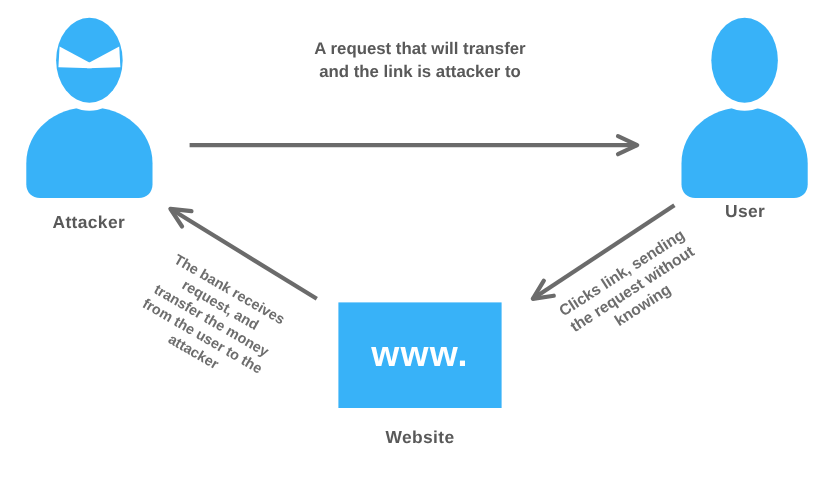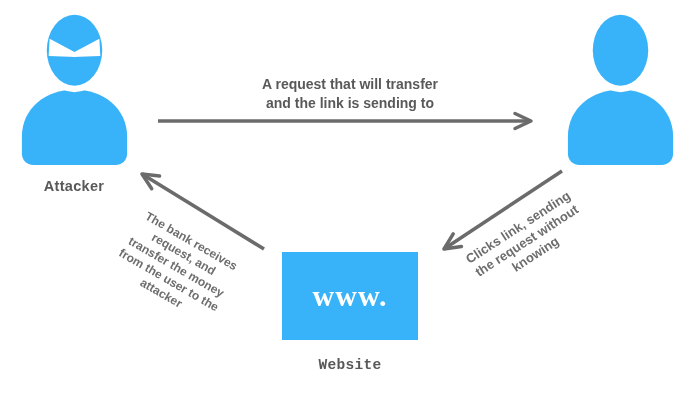--- a/index.html
+++ b/index.html
@@ -18,33 +18,33 @@
   .arrow-layer{position:absolute;left:0;top:0;width:700px;height:408px;}
   .person{position:absolute;width:115px;height:153px;}
   .person.attacker{left:17px;top:12px;}
   .person.user{left:563px;top:12px;}
   .node-label{
     position:absolute;width:120px;text-align:center;
     font-size:14.5px;font-weight:700;color:var(--label-gray);letter-spacing:.3px;
   }
   .attacker-label{left:14px;top:178px;}
   .user-label{left:561px;top:169px;}
-  .website-label{left:290px;top:357px;font-family:Liberation Mono, monospace;}
+  .website-label{left:290px;top:357px;}
   .top-caption{
     position:absolute;left:225px;top:31px;width:250px;text-align:center;
-    font-size:14px;line-height:19px;font-weight:700;color:var(--label-gray);margin-top:44px;
+    font-size:14px;line-height:19px;font-weight:700;color:var(--label-gray);
   }
   .top-caption span{display:block;white-space:nowrap;}
   .www-box{
     position:absolute;left:282px;top:252px;width:136px;height:88px;
     background:var(--figure-blue);display:flex;align-items:center;justify-content:center;
   }
   .www-text{
     color:var(--website-text-white);font-weight:700;font-size:30px;letter-spacing:1px;
-    font-family:Liberation Serif, serif;
+    font-family:Liberation Sans, sans-serif;
   }
   .edge-caption{
     position:absolute;text-align:center;font-weight:700;color:var(--edge-text-gray);
   }
   .edge-caption span{display:block;white-space:nowrap;}
   .edge-caption.left-rot{
     left:106px;top:230px;width:140px;font-size:12px;line-height:15px;
     transform:rotate(30deg);transform-origin:center;
   }
   .edge-caption.right-rot{
@@ -79,24 +79,25 @@
   </div>
   <div class="node-label attacker-label">Attacker</div>
 
   <div class="person user">
     <svg width="115" height="153" viewBox="0 0 120 160" aria-hidden="true">
       <path d="M17,160 C10,160 5,155 5,148 L5,130 C5,101 30,81 60,81 C90,81 115,101 115,130 L115,148 C115,155 110,160 103,160 Z" fill="var(--figure-blue)"></path>
       <ellipse cx="60" cy="40" rx="35" ry="44" fill="#ffffff"></ellipse>
       <ellipse cx="60" cy="40" rx="29" ry="37" fill="var(--figure-blue)"></ellipse>
     </svg>
   </div>
+  <div class="node-label user-label">User</div>
 
   <div class="top-caption">
     <span>A request that will transfer</span>
-    <span>and the link is sending to</span>
+    <span>and the link is attacker to</span>
   </div>
 
   <div class="www-box">
     <span class="www-text">www.</span>
   </div>
   <div class="node-label website-label">Website</div>
 
   <div class="edge-caption left-rot">
     <span>The bank receives</span>
     <span>request, and</span>

